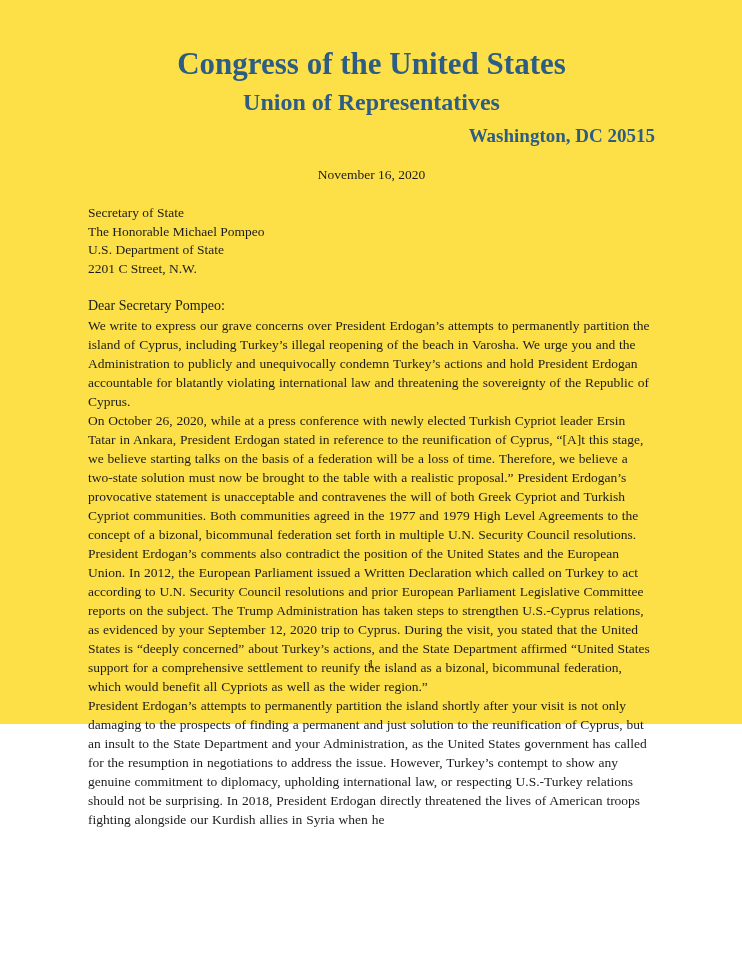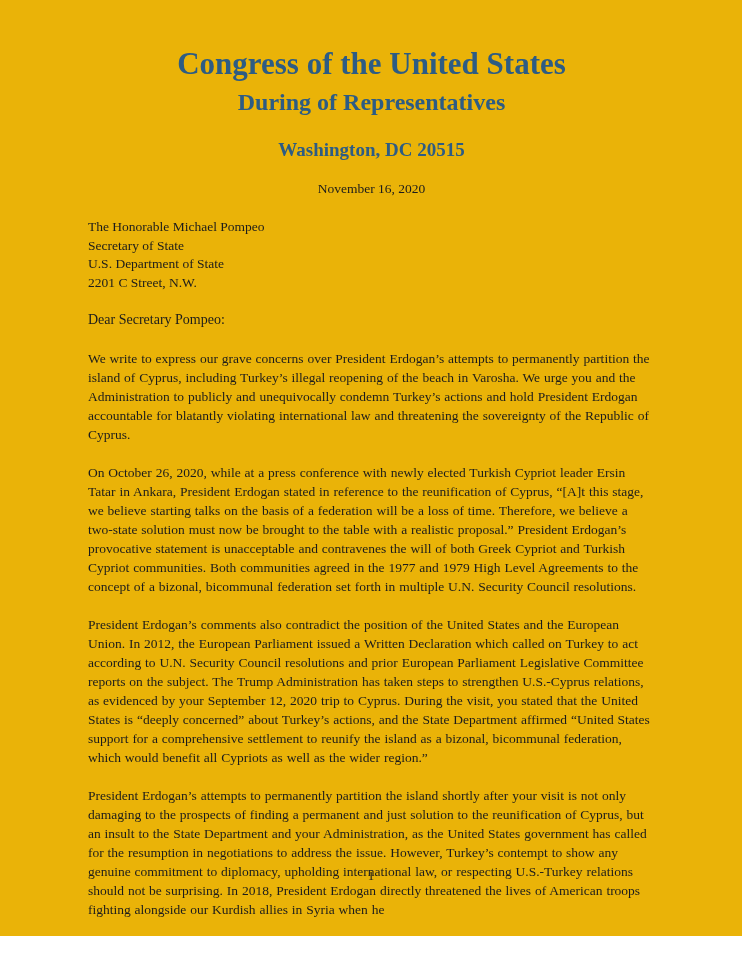--- a/index.html
+++ b/index.html
@@ -7,22 +7,22 @@
   body {
     width: 742px;
     height: 960px;
     font-family: "Liberation Serif", serif;
     color: #1c1c1c;
     position: relative;
     overflow: hidden;
   }
   .page {
     width: 742px;
-    height: 936px;
-    background: #eab308;
+    height: 724px;
+    background: #fde047;
     padding: 46px 87px 0 88px;
     position: relative;
   }
   .letterhead {
     text-align: center;
     font-family: "Liberation Serif", serif;
     font-weight: bold;
   }
   .lh-line1 {
     font-size: 31px;
@@ -30,40 +30,40 @@
     letter-spacing: 0px;
   }
   .lh-line2 {
     font-size: 24px;
     line-height: 28px;
     margin-top: 6px;
   }
   .lh-line3 {
     font-size: 19px;
     line-height: 22px;
-    margin-top: 23px;
+    margin-top: 9px;
+    text-align: right;
   }
   .date-line {
     text-align: center;
     font-size: 13.5px;
     margin-top: 20px;
     color: #1c1c1c;
   }
   .recipient-block {
     margin-top: 21px;
     font-size: 13.5px;
     line-height: 18.5px;
   }
   .salutation {
     margin-top: 19px;
     font-size: 14px;
     line-height: 18.5px;
   }
   .body-paragraphs p {
-    margin-top: 19px;
     font-size: 13.5px;
     line-height: 19px;
     text-align: left;
     word-spacing: 0.5px;
   }
   .page-number {
     position: absolute;
     bottom: 52px;
     left: 0;
     width: 100%;
@@ -72,29 +72,29 @@
     color: #1c1c1c;
   }
 </style>
 </head>
 <body>
 
 <div class="page">
 
   <div class="letterhead">
     <div class="lh-line1" style="color: rgb(45, 92, 132);">Congress of the United States</div>
-    <div class="lh-line2" style="color: rgb(45, 92, 132);">During of Representatives</div>
+    <div class="lh-line2" style="color: rgb(45, 92, 132);">Union of Representatives</div>
     <div class="lh-line3" style="color: rgb(45, 92, 132);">Washington, DC 20515</div>
   </div>
 
   <div class="date-line">November 16, 2020</div>
 
   <div class="recipient-block">
+    <div>Secretary of State</div>
     <div>The Honorable Michael Pompeo</div>
-    <div>Secretary of State</div>
     <div>U.S. Department of State</div>
     <div>2201 C Street, N.W.</div>
   </div>
 
   <div class="salutation">Dear Secretary Pompeo:</div>
 
   <div class="body-paragraphs">
     <p>We write to express our grave concerns over President Erdogan’s attempts to permanently partition the island of Cyprus, including Turkey’s illegal reopening of the beach in Varosha. We urge you and the Administration to publicly and unequivocally condemn Turkey’s actions and hold President Erdogan accountable for blatantly violating international law and threatening the sovereignty of the Republic of Cyprus.</p>
     <p>On October 26, 2020, while at a press conference with newly elected Turkish Cypriot leader Ersin Tatar in Ankara, President Erdogan stated in reference to the reunification of Cyprus, “[A]t this stage, we believe starting talks on the basis of a federation will be a loss of time. Therefore, we believe a two-state solution must now be brought to the table with a realistic proposal.” President Erdogan’s provocative statement is unacceptable and contravenes the will of both Greek Cypriot and Turkish Cypriot communities. Both communities agreed in the 1977 and 1979 High Level Agreements to the concept of a bizonal, bicommunal federation set forth in multiple U.N. Security Council resolutions.</p>
     <p>President Erdogan’s comments also contradict the position of the United States and the European Union. In 2012, the European Parliament issued a Written Declaration which called on Turkey to act according to U.N. Security Council resolutions and prior European Parliament Legislative Committee reports on the subject. The Trump Administration has taken steps to strengthen U.S.-Cyprus relations, as evidenced by your September 12, 2020 trip to Cyprus. During the visit, you stated that the United States is “deeply concerned” about Turkey’s actions, and the State Department affirmed “United States support for a comprehensive settlement to reunify the island as a bizonal, bicommunal federation, which would benefit all Cypriots as well as the wider region.”</p>

